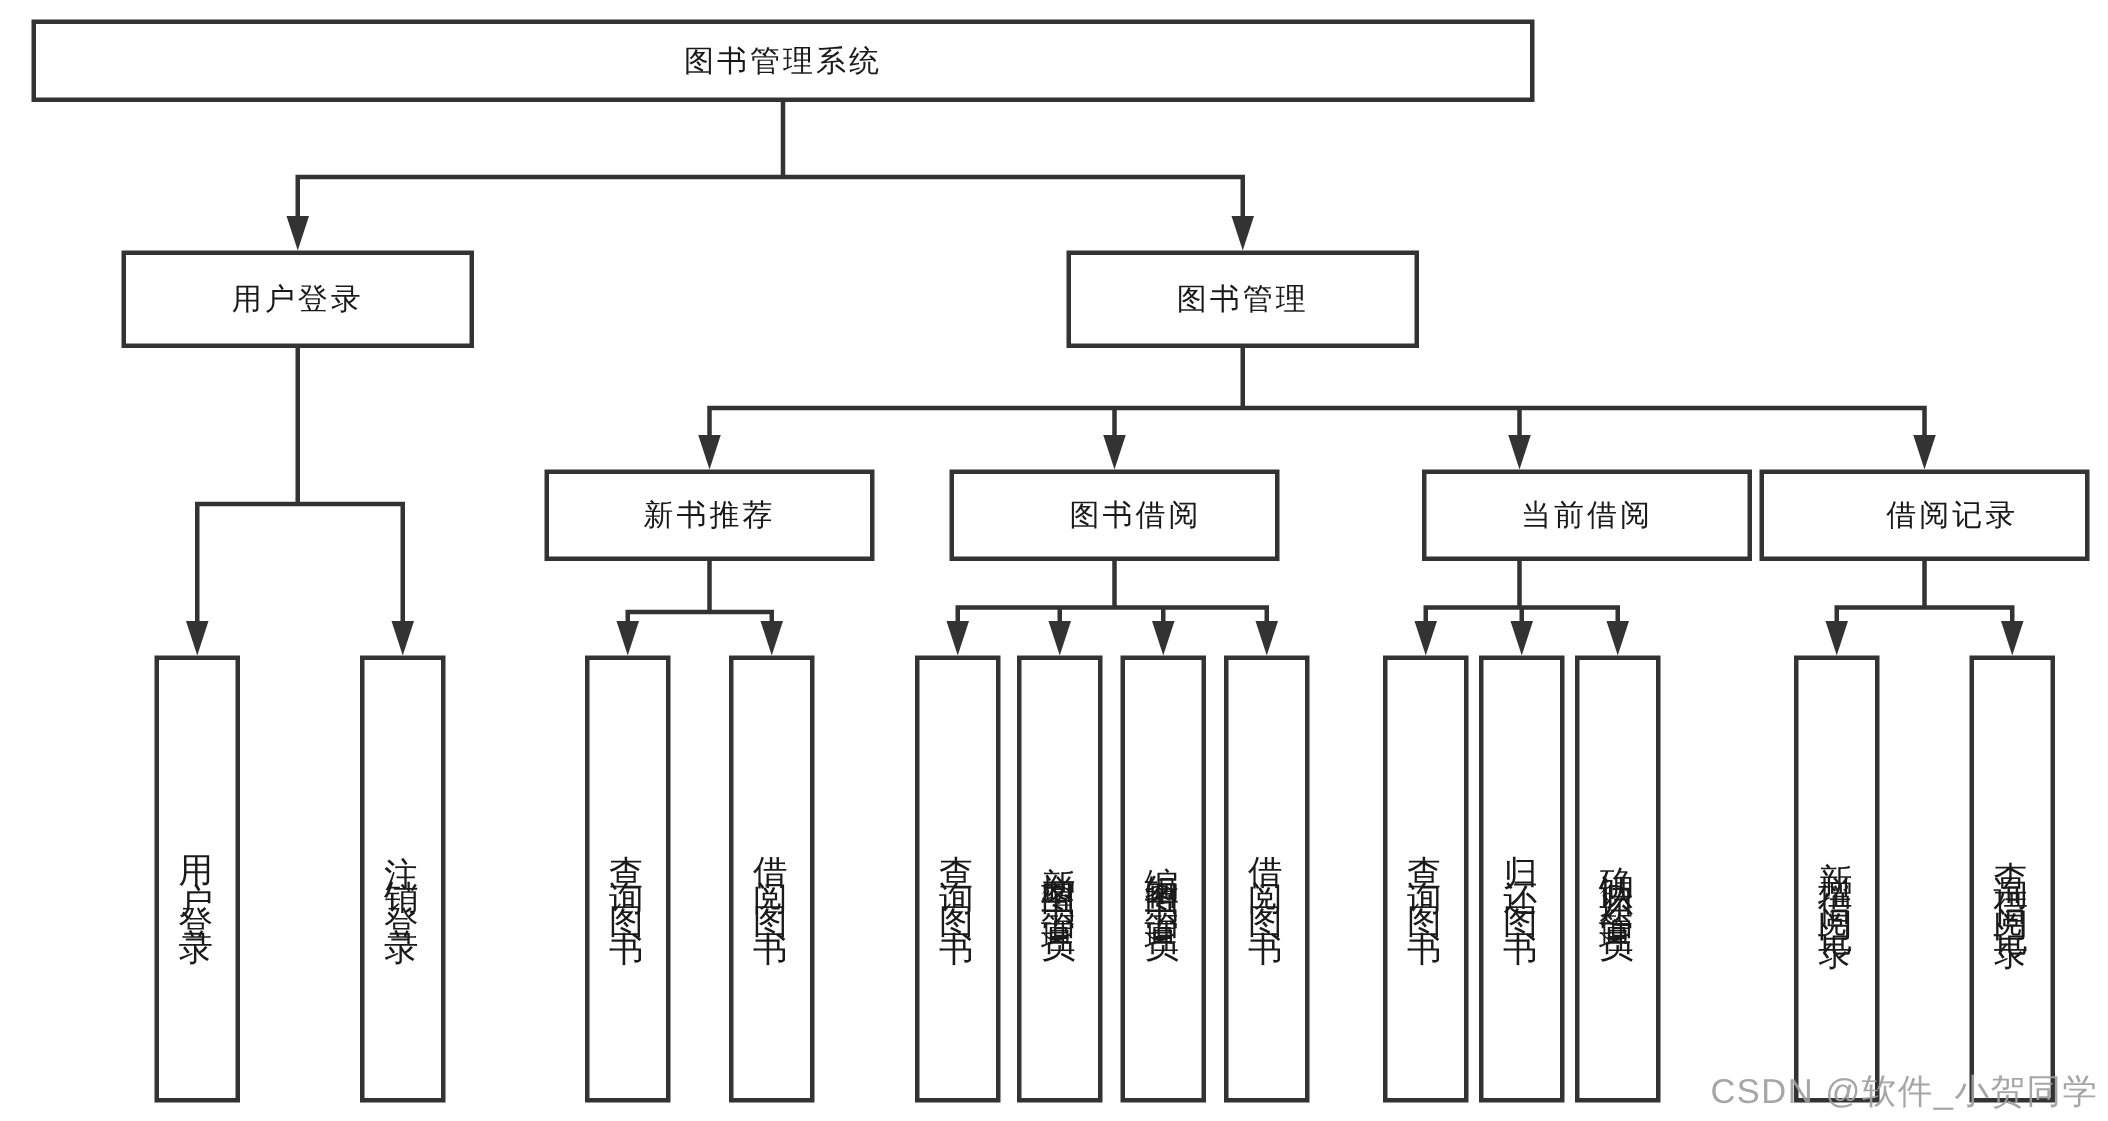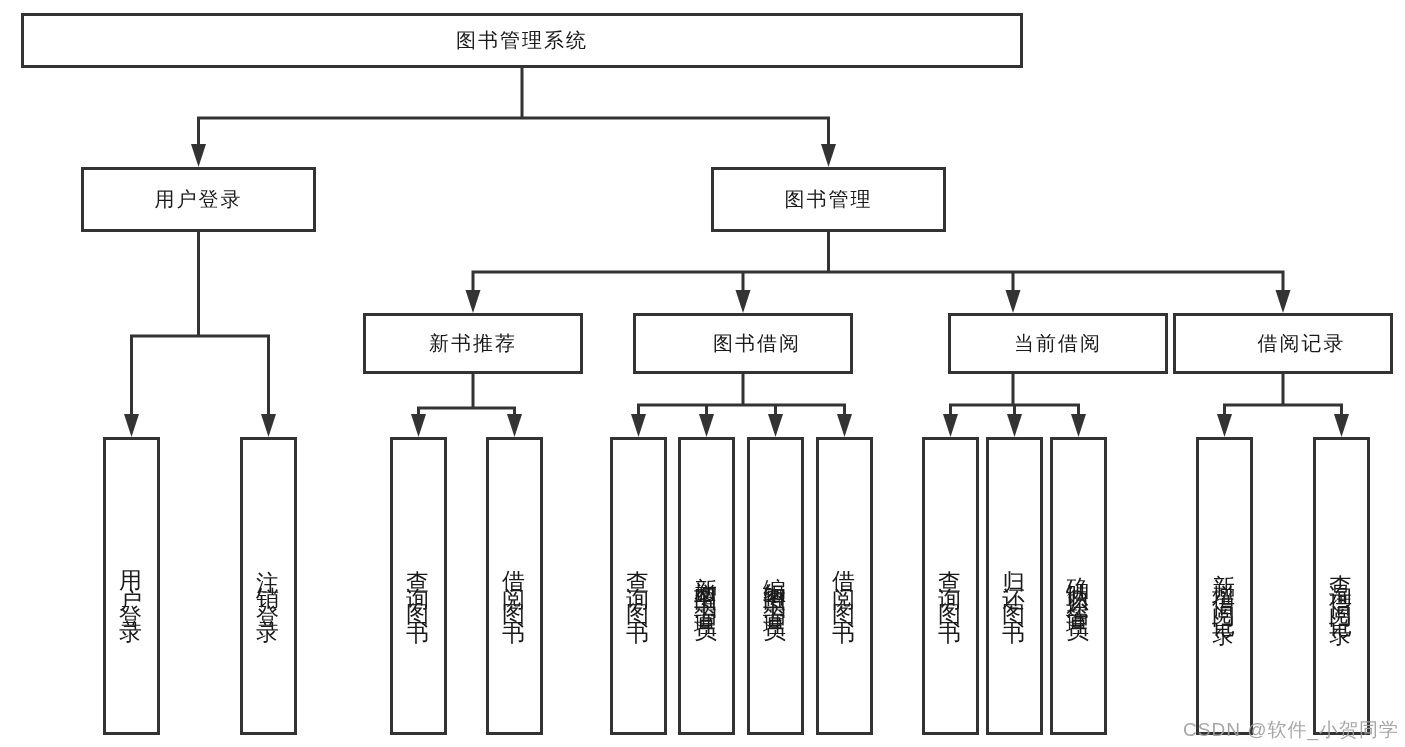--- a/index.html
+++ b/index.html
@@ -61,21 +61,21 @@
     font-size: 23px;
     letter-spacing: 6px;
     white-space: nowrap;
   }
   .leaf.short .vtext  { letter-spacing: 17px; }
   .leaf.medium .vtext { letter-spacing: 10px; }
   .watermark {
     position: absolute;
     right: 6px;
     bottom: 4px;
-    font-size: 19px;
+    font-size: 23px;
     color: rgba(158, 158, 158, 0.92);
     letter-spacing: 1px;
     z-index: 5;
     white-space: nowrap;
   }
 </style>
 </head>
 <body>
 
 <div id="stage">

